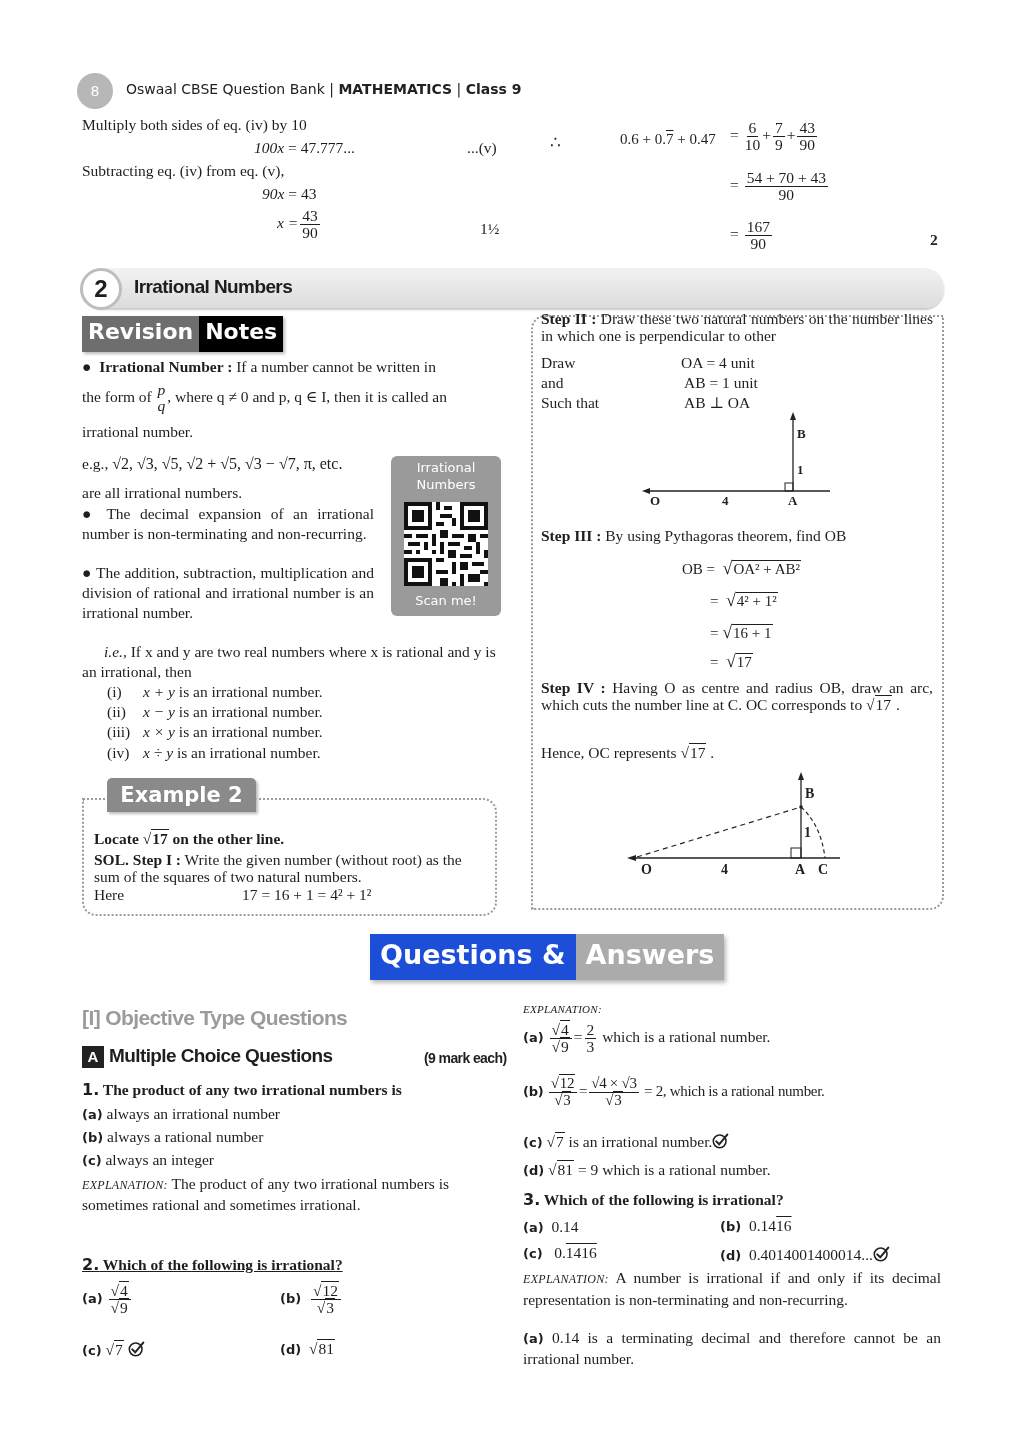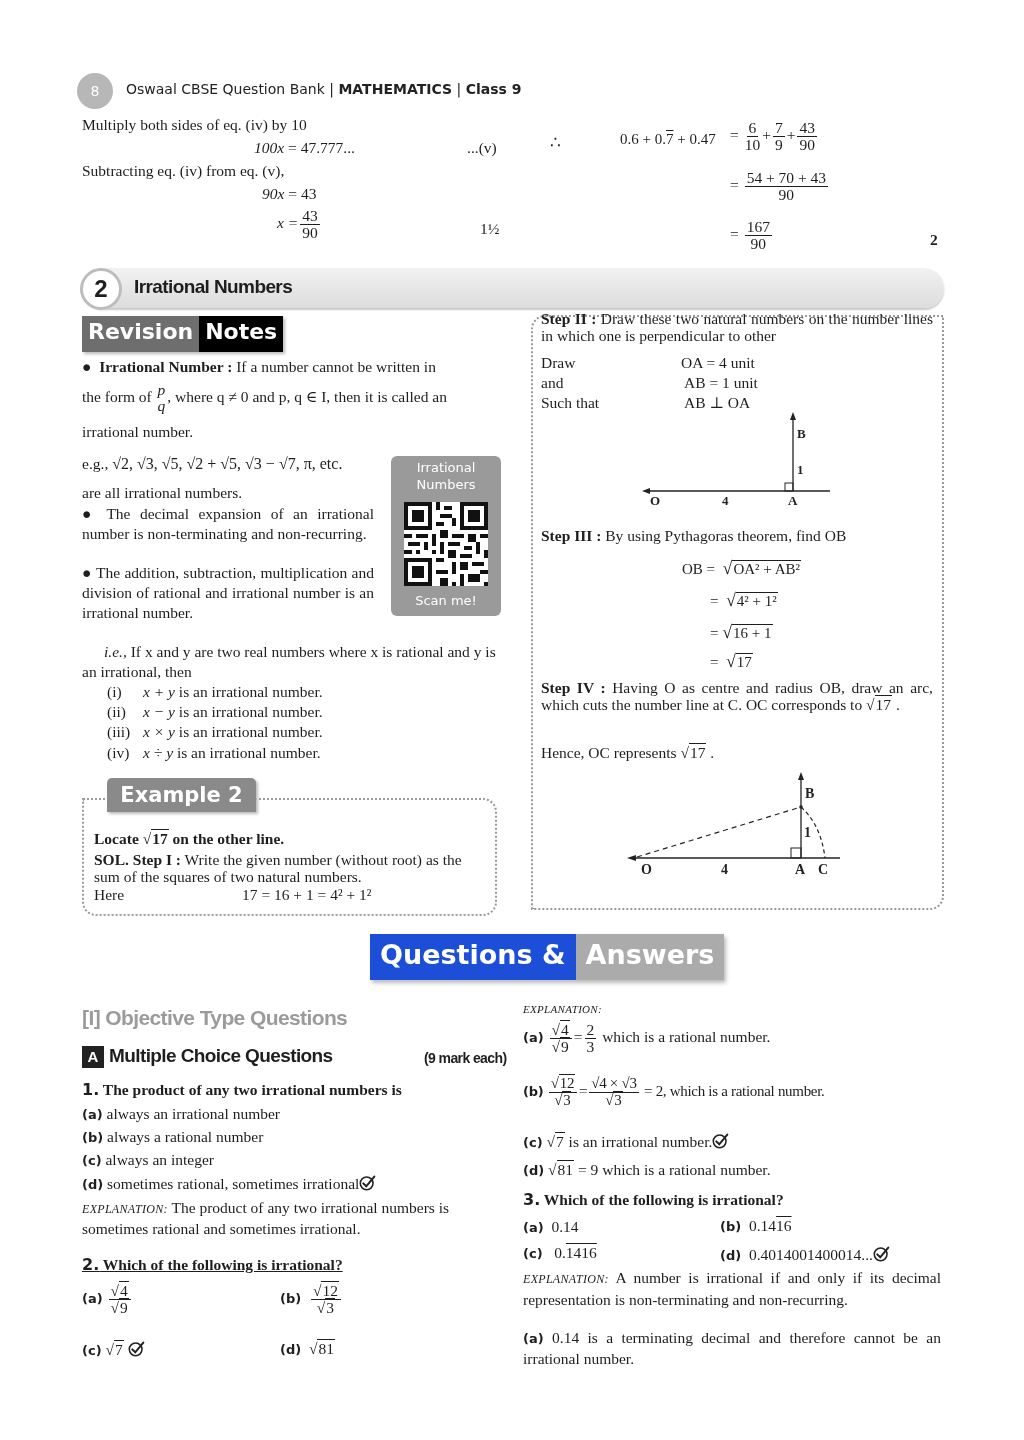--- a/index.html
+++ b/index.html
@@ -263,23 +263,20 @@
 <div class="abs obj-title cond">[I] Objective Type Questions</div>
 <div class="abs mcq-a">A</div>
 <div class="abs mcq-title cond">Multiple Choice Questions</div>
 <div class="abs mark-each cond">(9 mark each)</div>
 
 <div class="abs" style="left:82px;top:1080px;width:420px;">
   <div class="bold"><span class="qnum">1.</span><span> The product of any two irrational numbers is</span></div>
   <div style="margin-top:6px;"><span class="lbl">(a)</span><span> always an irrational number</span></div>
   <div style="margin-top:5px;"><span class="lbl">(b)</span><span> always a rational number</span></div>
   <div style="margin-top:5px;"><span class="lbl">(c)</span><span> always an integer</span></div>
-  <div style="margin-top:5px;"><span class="lbl">(d)</span><span> sometimes rational, sometimes irrational</span><svg class="check">
-        <use href="#chk"></use>
-      </svg></div>
   <div style="margin-top:5px;line-height:20px;"><span class="expl">Explanation:</span><span> The product of any two irrational numbers is sometimes rational and sometimes irrational.</span></div>
 </div>
 
 <div class="abs bold" style="left:82px;top:1255px;text-decoration:underline;"><span class="qnum">2.</span><span> Which of the following is irrational?</span></div>
 <div class="abs" style="left:82px;top:1283px;"><span class="lbl">(a)</span> <span class="frac">
       <span class="rad">√<span class="rc">4</span></span>
       <span class="rad">√<span class="rc">9</span></span>
     </span></div>
 <div class="abs" style="left:280px;top:1283px;"><span class="lbl">(b)</span> &nbsp;<span class="frac">
       <span class="rad">√<span class="rc">12</span></span>

